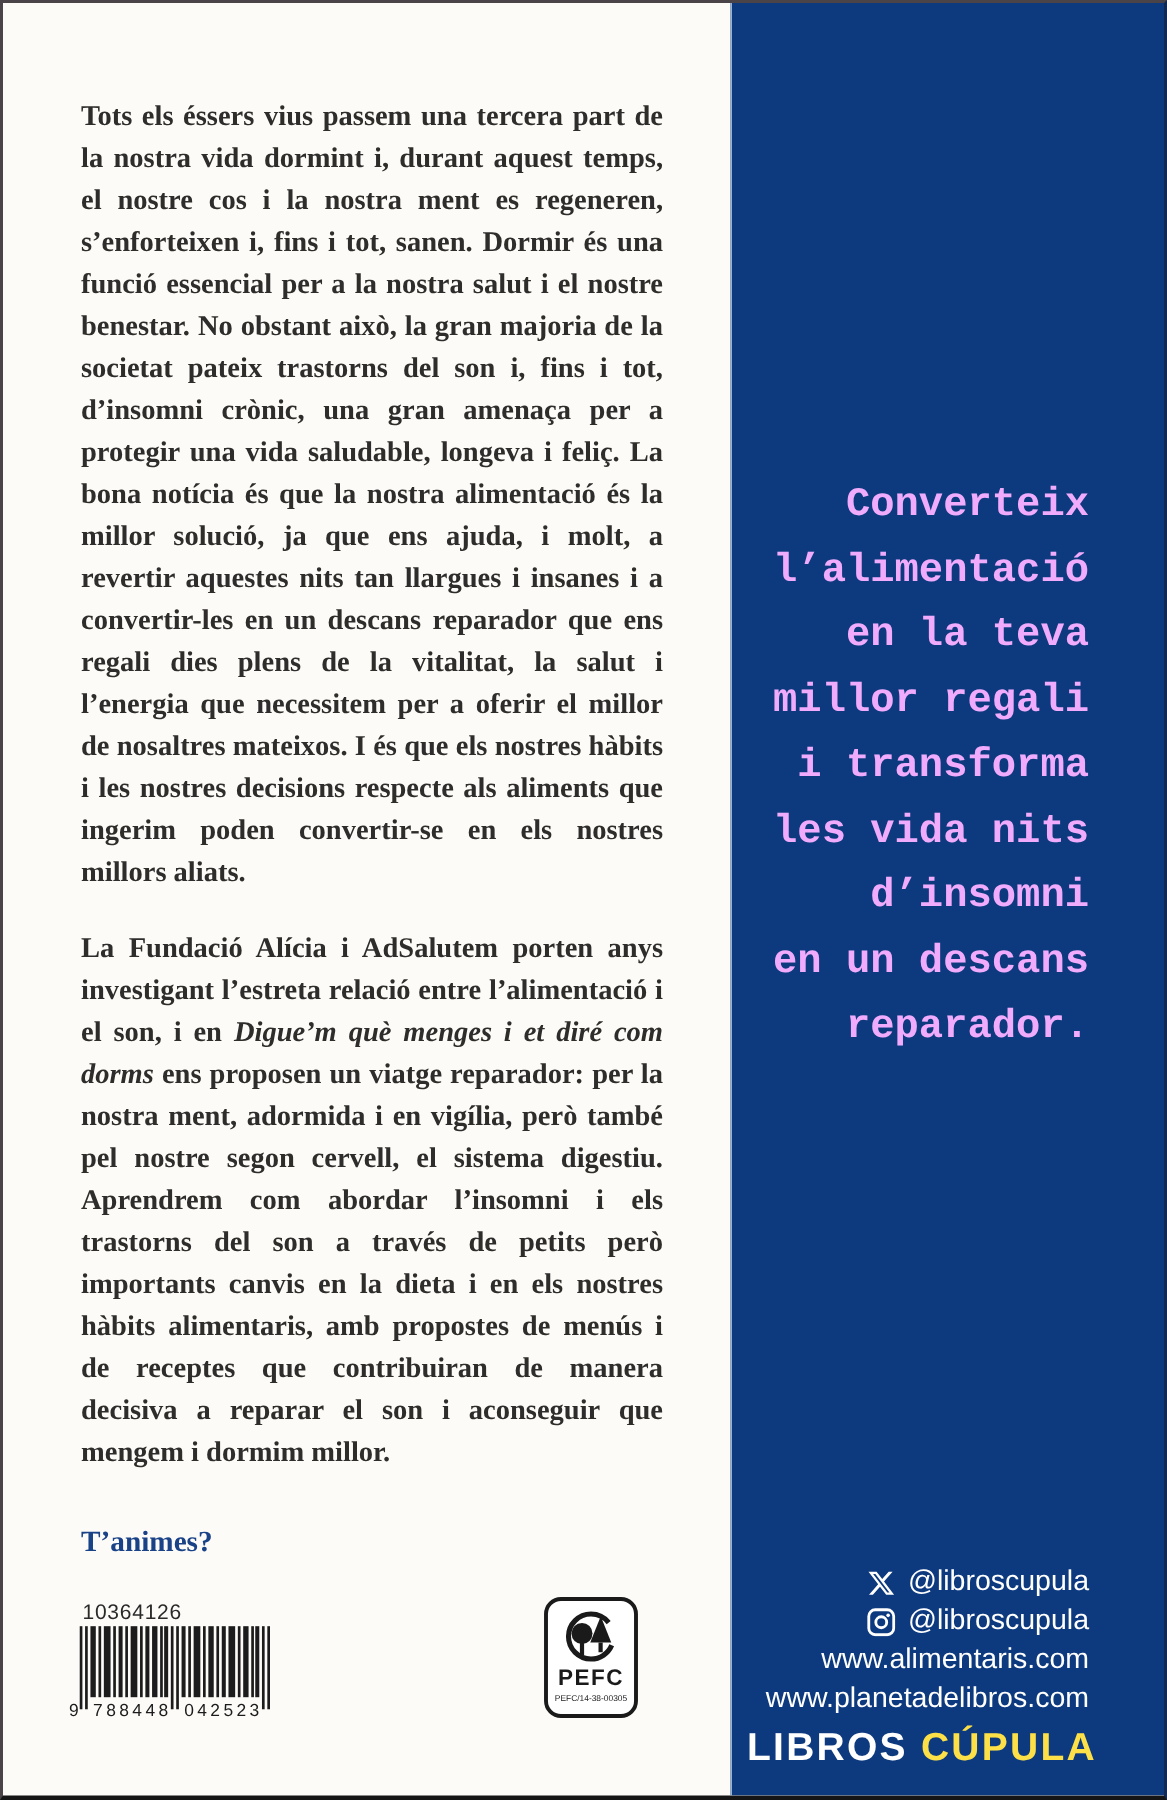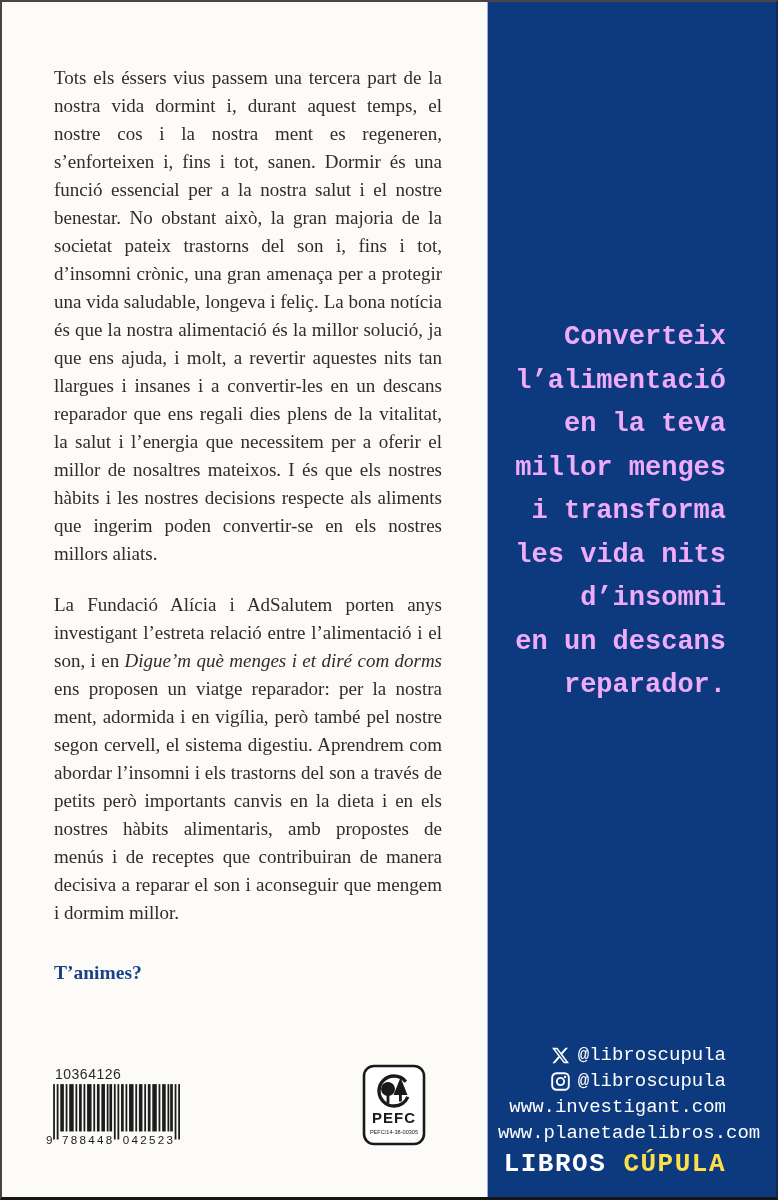--- a/index.html
+++ b/index.html
@@ -15,21 +15,21 @@
     border-bottom:3px solid #151515;
     font-family:"Liberation Serif", serif;
   }
   
   .text-col{
     position:absolute;left:52px;top:62px;width:388px;
     color:#2f2d2b;
     font-size:19px;line-height:28px;
     text-align:justify;
   }
-  .text-col p{margin:0 0 23px 0;}
+  .text-col p{margin:0 0 23px 0;font-weight:bold;}
   .book-title{font-style:italic;}
   .cta{
     margin-top:32px;
     font-weight:bold;
     color:#1a4287;
     font-size:19.5px;
   }
   
   .blue-panel{
     position:absolute;top:0;right:0;bottom:0;left:485px;
@@ -41,21 +41,21 @@
     text-align:right;
     color:#f0abfc;
     font-weight:bold;
     font-size:27px;line-height:43.5px;
     font-family:Liberation Mono, monospace;
   }
   .panel-footer{
     position:absolute;bottom:20px;right:50px;left:10px;
     text-align:right;
     color:#ffffff;
-    font-family:Liberation Mono, monospace;
+    font-family:Liberation Sans, sans-serif;
     font-size:19px;line-height:26px;
   }
   .social-row{display:flex;justify-content:flex-end;align-items:center;gap:8px;height:26px;}
   .social-row svg{display:block;}
   .publisher{
     margin-top:5px;
     font-size:26px;font-weight:bold;letter-spacing:1.5px;
     white-space:nowrap;
   }
   .publisher .w1{color:#ffffff;}
@@ -87,21 +87,21 @@
     <p><span>La Fundació Alícia i AdSalutem porten anys investigant l’estreta relació entre l’alimentació i el son, i en </span><span class="book-title">Digue’m què menges i et diré com dorms</span><span> ens proposen un viatge reparador: per la nostra ment, adormida i en vigília, però també pel nostre segon cervell, el sistema digestiu. Aprendrem com abordar l’insomni i els trastorns del son a través de petits però importants canvis en la dieta i en els nostres hàbits alimentaris, amb propostes de menús i de receptes que contribuiran de manera decisiva a reparar el son i aconseguir que mengem i dormim millor.</span></p>
     <div class="cta">T’animes?</div>
   </div>
 
   <div class="blue-panel">
 
     <div class="quote">
       <div>Converteix</div>
       <div>l’alimentació</div>
       <div>en la teva</div>
-      <div>millor menges</div>
+      <div>millor regali</div>
       <div>i transforma</div>
       <div>les vida nits</div>
       <div>d’insomni</div>
       <div>en un descans</div>
       <div>reparador.</div>
     </div>
 
     <div class="panel-footer">
       <div class="social-row">
         <span>
@@ -114,21 +114,21 @@
       <div class="social-row">
         <span>
           <svg width="19" height="19" viewBox="0 0 24 24">
             <rect x="1.5" y="1.5" width="21" height="21" rx="5.5" fill="none" stroke="#ffffff" stroke-width="2.4"></rect>
             <circle cx="12" cy="12" r="4.6" fill="none" stroke="#ffffff" stroke-width="2.4"></circle>
             <circle cx="17.8" cy="6.2" r="1.5" fill="#ffffff"></circle>
           </svg>
         </span>
         <span>@libroscupula</span>
       </div>
-      <div>www.investigant.com</div>
+      <div>www.alimentaris.com</div>
       <div>www.planetadelibros.com</div>
       <div class="publisher">
         <span class="w1">LIBROS</span>
         <span class="w2">CÚPULA</span>
       </div>
     </div>
   </div>
 
   <div class="barcode-block">
     <div class="bc-code">10364126</div>

